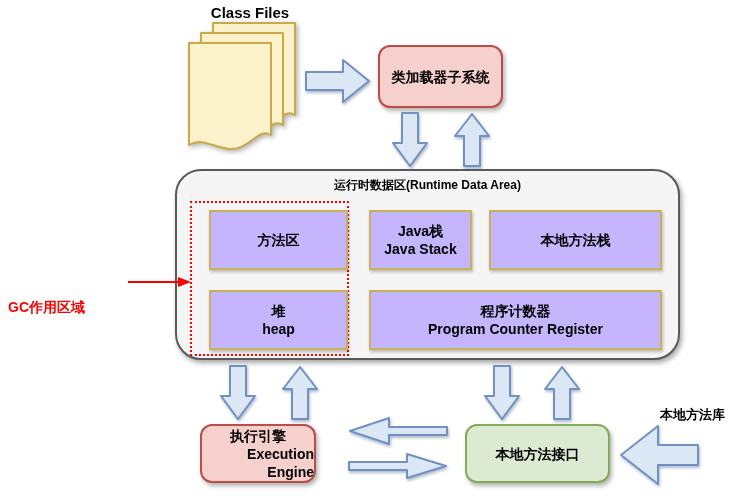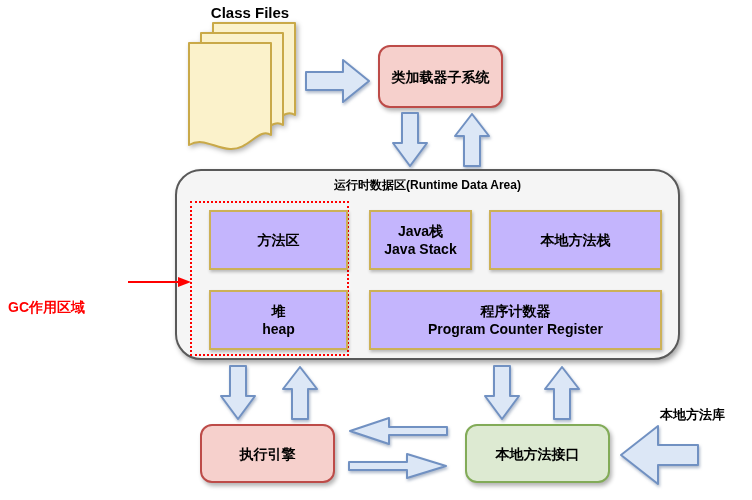--- a/index.html
+++ b/index.html
@@ -119,22 +119,23 @@
     <polygon points="11,54 11,24 2,24 19,2 36,24 27,24 27,54"></polygon>
   </svg>
 
   <svg class="arrow" style="left:483px;top:365px;" width="38" height="56" viewBox="0 0 38 56">
     <polygon points="11,1 27,1 27,31 36,31 19,54 2,31 11,31"></polygon>
   </svg>
   <svg class="arrow" style="left:543px;top:365px;" width="38" height="56" viewBox="0 0 38 56">
     <polygon points="11,54 11,24 2,24 19,2 36,24 27,24 27,54"></polygon>
   </svg>
 
-  <div class="node pink rounded" style="left:200px;top:424px;width:135px;height:59px;text-align:right;">
+  <div class="node pink rounded" style="left:200px;top:424px;width:116px;height:59px;text-align:right;">
     <div>执行引擎</div>
+    <div>Execution Engine</div>
   </div>
 
   <div class="node green rounded" style="left:465px;top:424px;width:145px;height:59px;">
     <div>本地方法接口</div>
   </div>
 
   <svg class="arrow" style="left:347px;top:416px;" width="102" height="30" viewBox="0 0 102 30">
     <polygon points="100,11 42,11 42,2 3,15 42,28 42,19 100,19"></polygon>
   </svg>
   <svg class="arrow" style="left:347px;top:452px;" width="102" height="28" viewBox="0 0 102 28">

